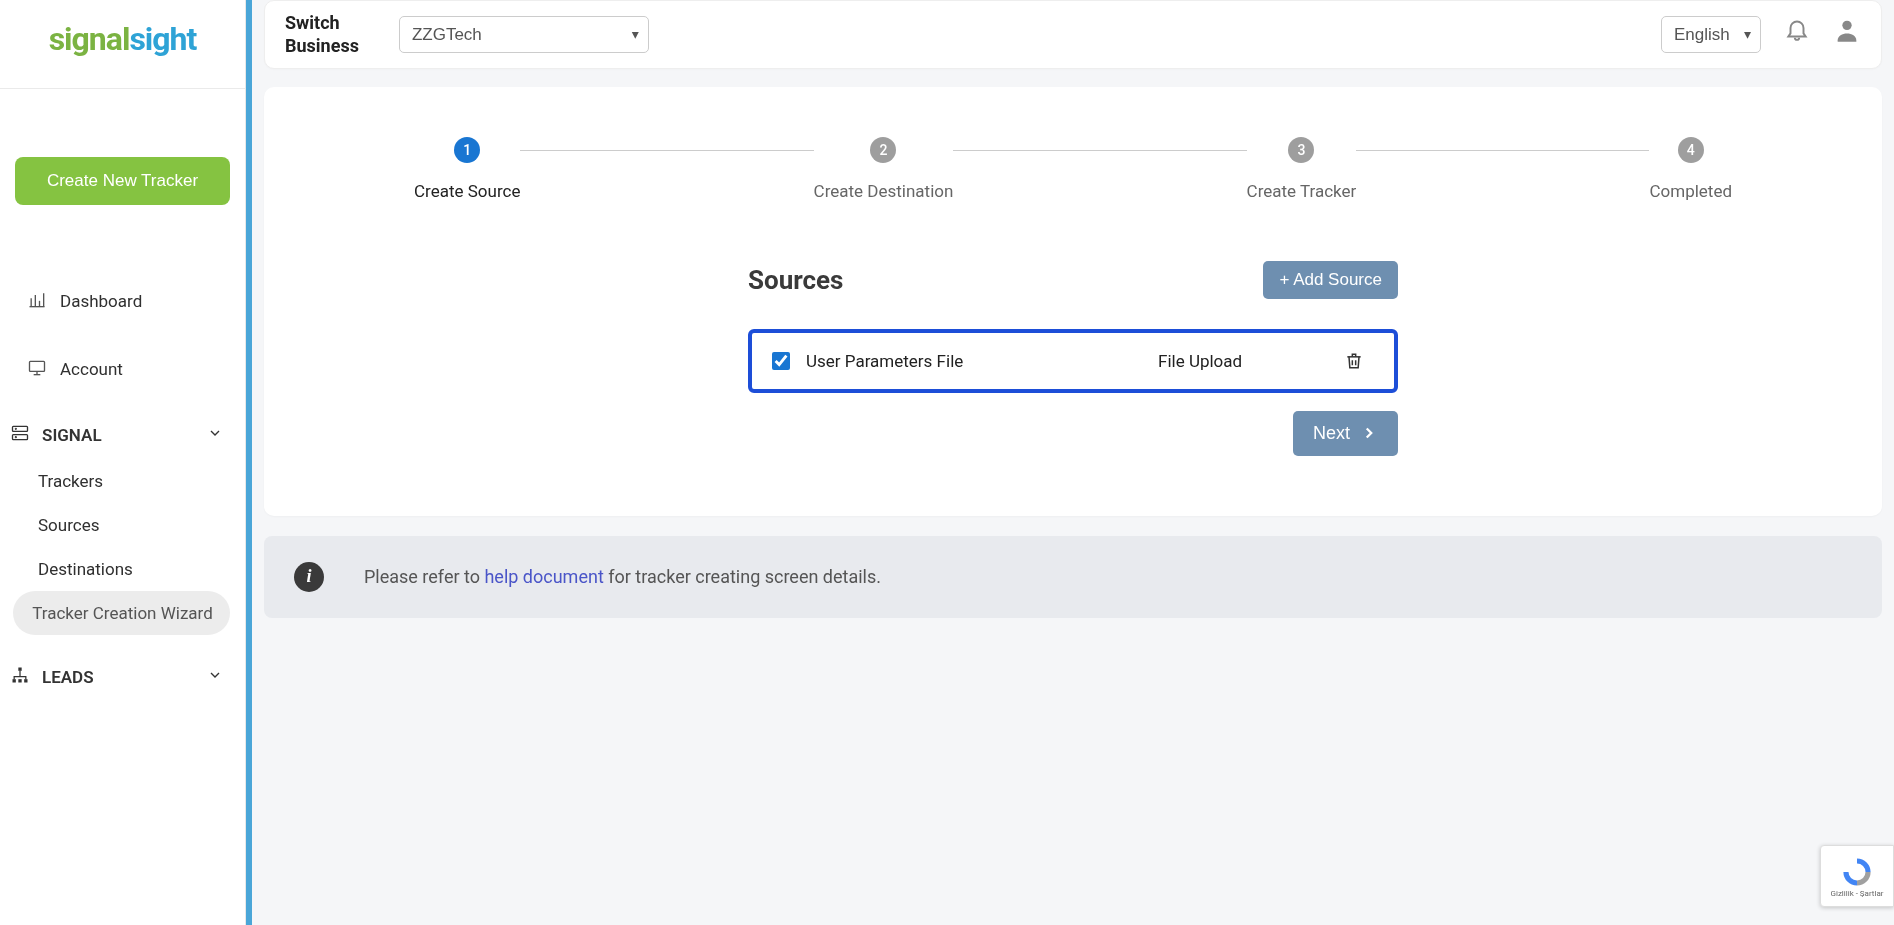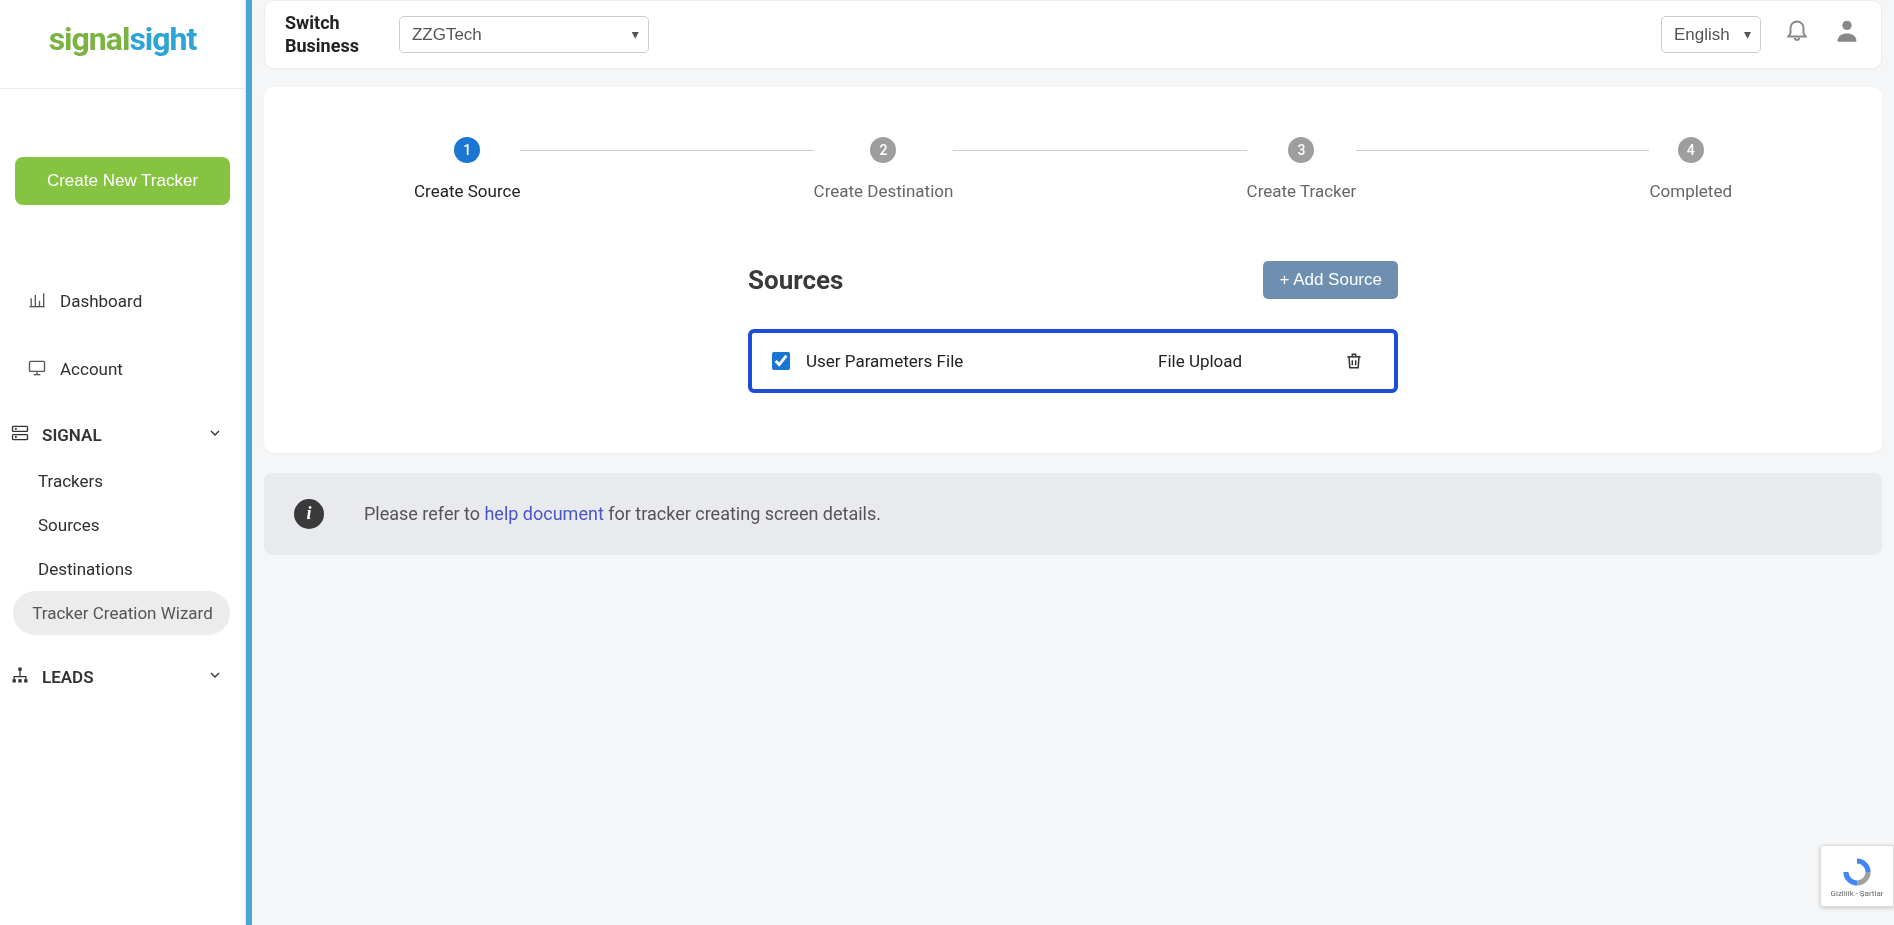--- a/index.html
+++ b/index.html
@@ -214,20 +214,28 @@
             <span class="src-del">
               <svg viewBox="0 0 24 24" width="20" height="20" fill="none" stroke="currentColor" stroke-width="1.8">
                   <path d="M4 7h16"></path>
                   <path d="M10 7V4h4v3"></path>
                   <path d="M6 7l1 13h10l1-13"></path>
                   <path d="M10 11v6M14 11v6"></path>
                 </svg>
             </span>
           </div>
 
+          <div class="next-row">
+            <button class="next-btn">
+              <span>Next</span>
+              <svg viewBox="0 0 24 24" width="18" height="18" fill="none" stroke="currentColor" stroke-width="3">
+                  <path d="M9 6l6 6-6 6"></path>
+                </svg>
+            </button>
+          </div>
         </div>
       </div>
 
       <div class="info-bar">
         <div class="info-ico">i</div>
         <div class="info-text">
           <span>Please refer to </span><a href="#">help document</a><span> for tracker creating screen details.</span>
         </div>
       </div>
 

